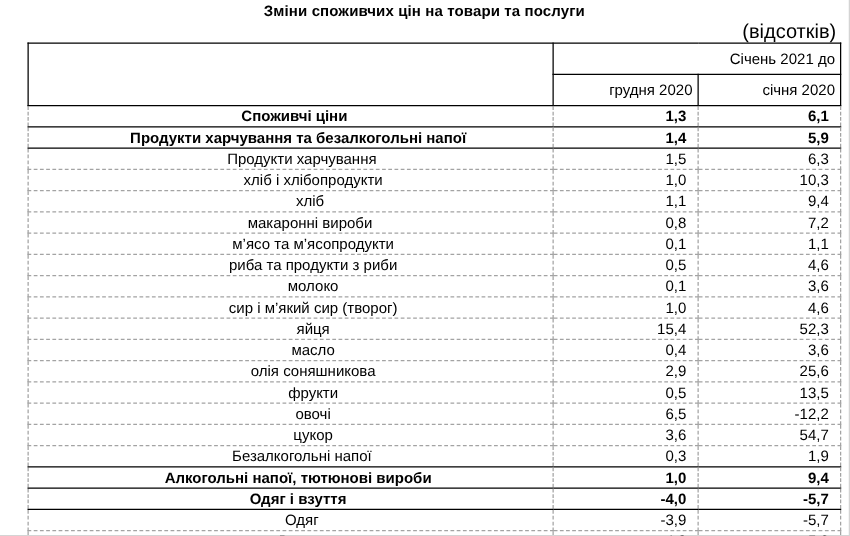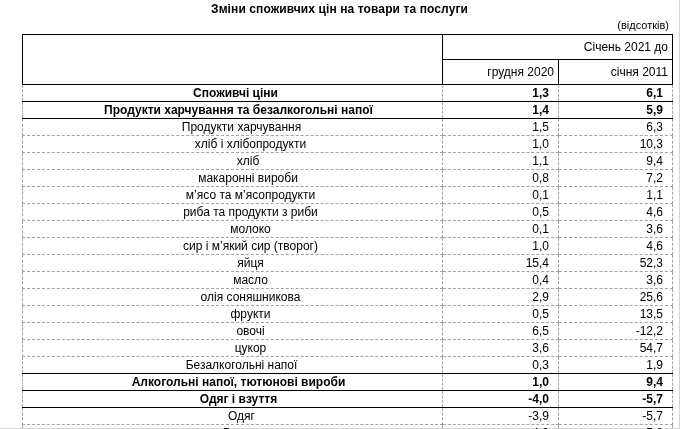--- a/index.html
+++ b/index.html
@@ -20,21 +20,21 @@
   .title {
     text-align: center;
     font-weight: bold;
     font-size: 12px;
     line-height: 15px;
     padding-top: 2px;
     letter-spacing: 0.1px;
   }
   .unit-note {
     text-align: right;
-    font-size: 11px;
+    font-size: 16px;
     line-height: 13px;
     padding-right: 10px;
     margin-top: 2px;
   }
   table.price-table {
     border-collapse: collapse;
     table-layout: fixed;
     margin-left: 22px;
     margin-top: 2px;
     width: 650px;
@@ -88,21 +88,21 @@
         <col class="c-v1">
         <col class="c-v2">
     </colgroup>
     <thead>
       <tr>
         <td class="corner" rowspan="2"></td>
         <th colspan="2">Січень 2021 до</th>
       </tr>
       <tr>
         <th>грудня 2020</th>
-        <th>січня 2011</th>
+        <th>січня 2020</th>
       </tr>
     </thead>
     <tbody id="rows-body">
         <tr class="bold">
           <td class="label ind0">Споживчі ціни</td>
           <td class="val">1,3</td>
           <td class="val">6,1</td>
         </tr>
         <tr class="bold">
           <td class="label ind1">Продукти харчування та безалкогольні напої</td>

